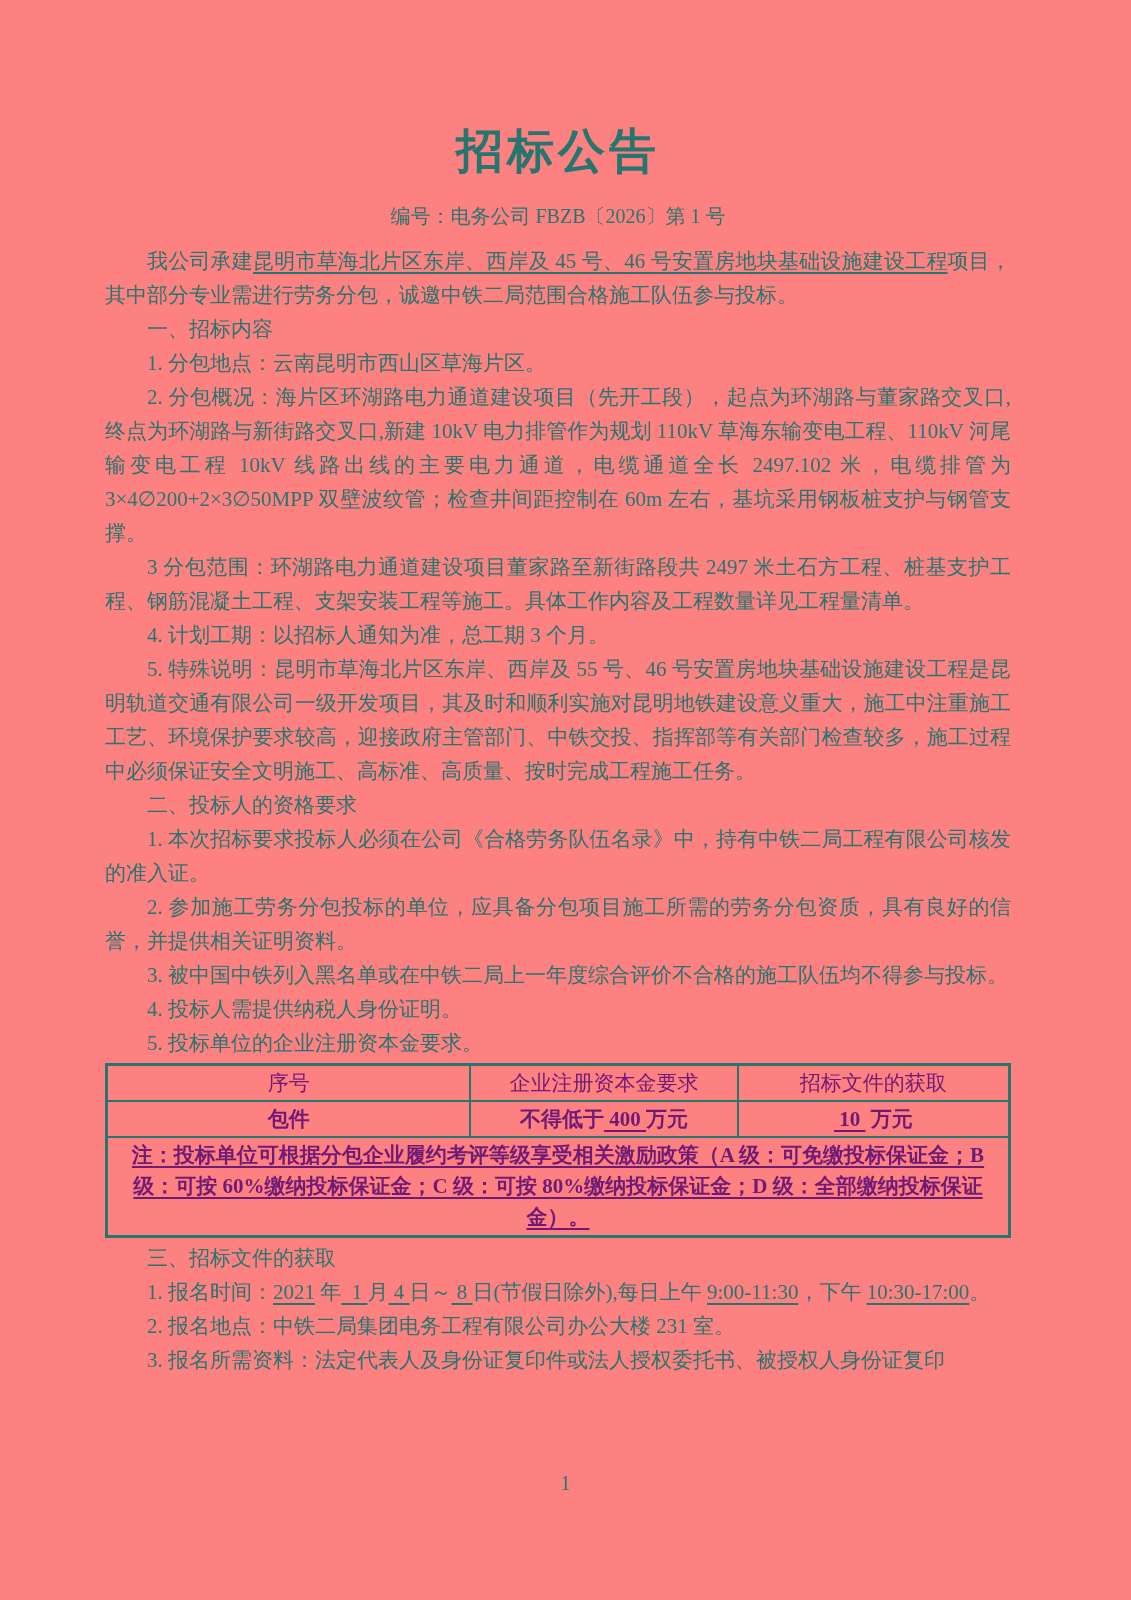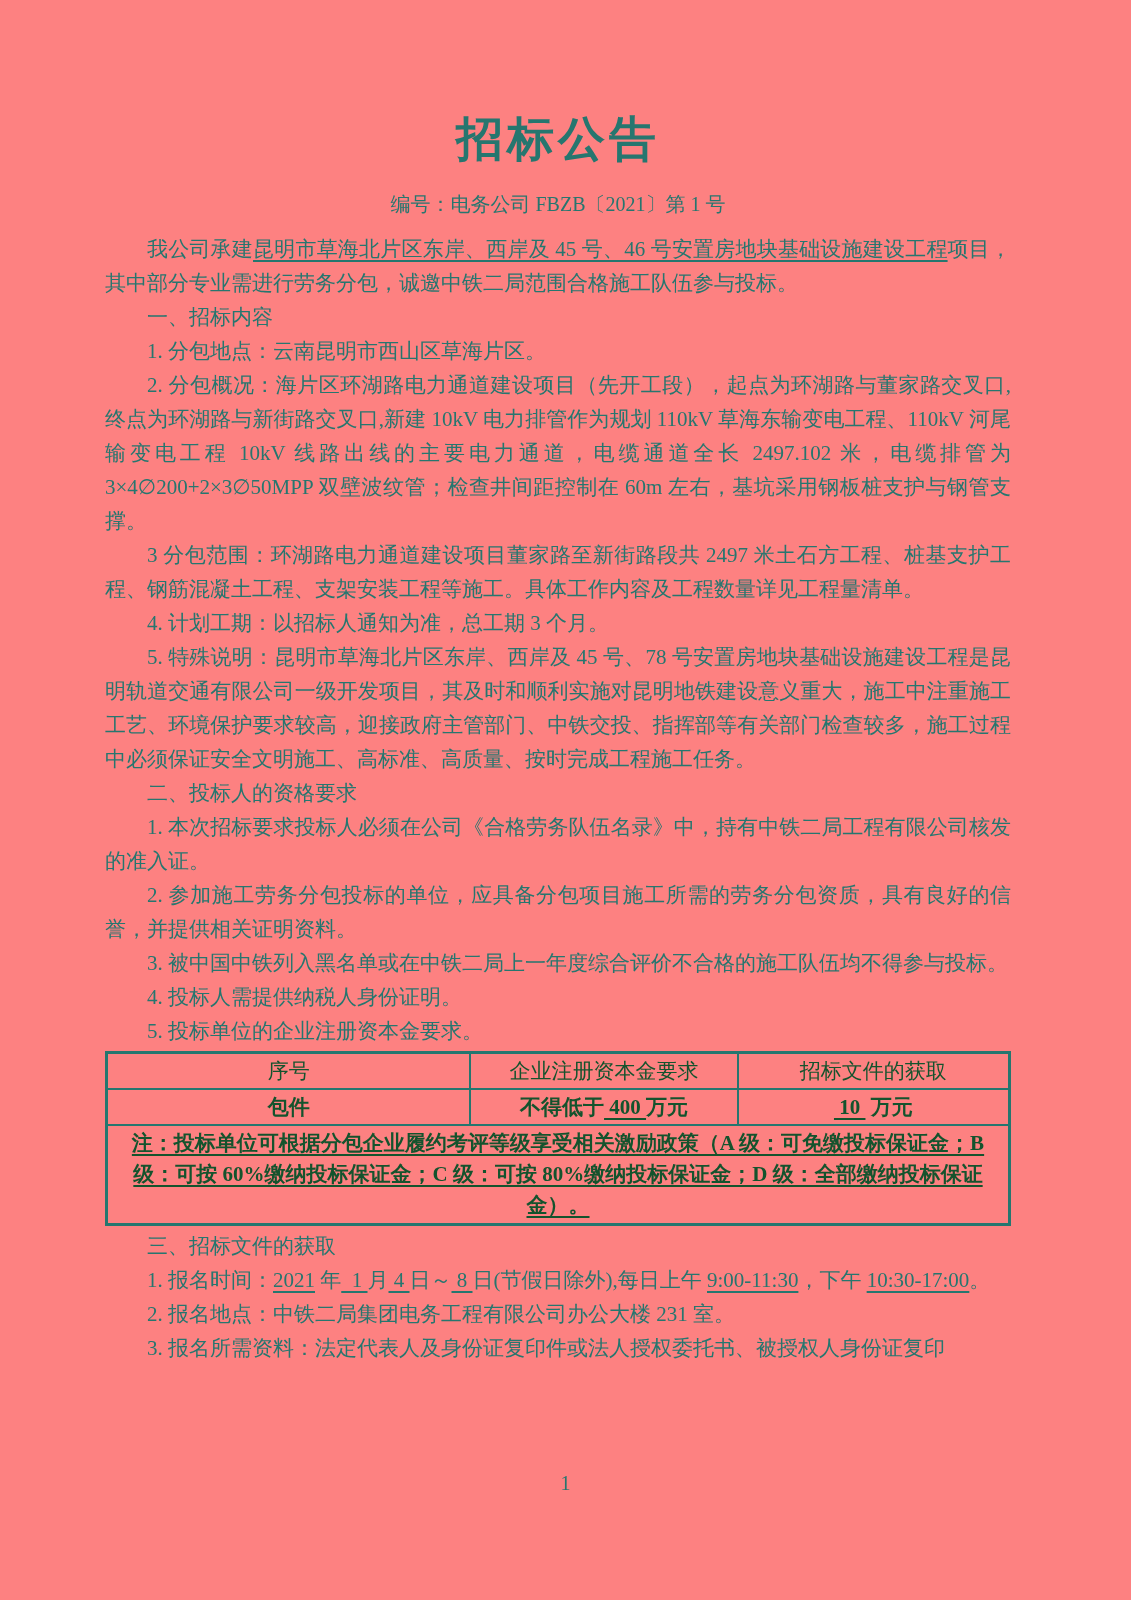--- a/index.html
+++ b/index.html
@@ -8,21 +8,21 @@
     width:1131px; height:1600px;
     background:#fd8181;
     color:#26766f;
     font-family:"Liberation Serif","DejaVu Serif",serif;
     overflow:hidden;
   }
   .content {
     position:absolute; left:105px; top:108px; width:906px;
   }
   .title {
-    margin:0 0 20px 0;
+    margin:12px 0 20px 0;
     font-size:47px; font-weight:bold;
     text-align:center; letter-spacing:4px;
   }
   .docnum {
     margin:0 0 14px 0;
     font-size:20px; text-align:center;
   }
   p.body {
     margin:0; font-size:21px; line-height:34px;
     text-align:justify; text-indent:2em;
@@ -35,21 +35,21 @@
   }
   table.req {
     width:100%; border-collapse:collapse;
     border:3px solid #26766f;
     margin:3px 0 3px 0;
   }
   table.req th, table.req td {
     border:2px solid #26766f;
     font-size:21px; line-height:30px;
     padding:2px 8px; text-align:center;
-    font-weight:normal; color:#14532d;
+    font-weight:normal; color:#701a75;
   }
   table.req td.bold { font-weight:bold; }
   table.req td.note {
     text-align:center; font-weight:bold;
     text-decoration:underline;
     text-decoration-thickness:2px;
     text-underline-offset:4px;
     line-height:31px;
   }
   .pagenum {
@@ -58,30 +58,30 @@
   }
 </style>
 </head>
 <body>
 
 <div class="page">
   <div class="content">
 
     <h1 class="title">招标公告</h1>
 
-    <p class="docnum">编号：电务公司 FBZB〔2021〕第 1 号</p>
+    <p class="docnum">编号：电务公司 FBZB〔2026〕第 1 号</p>
 
     <p class="body"><span>我公司承建</span><span class="u">昆明市草海北片区东岸、西岸及 45 号、46 号安置房地块基础设施建设工程</span><span>项目，其中部分专业需进行劳务分包，诚邀中铁二局范围合格施工队伍参与投标。</span></p>
 
     <p class="body h">一、招标内容</p>
     <p class="body">1. 分包地点：云南昆明市西山区草海片区。</p>
     <p class="body">2. 分包概况：海片区环湖路电力通道建设项目（先开工段），起点为环湖路与董家路交叉口,终点为环湖路与新街路交叉口,新建 10kV 电力排管作为规划 110kV 草海东输变电工程、110kV 河尾输变电工程 10kV 线路出线的主要电力通道，电缆通道全长 2497.102 米，电缆排管为 3×4∅200+2×3∅50MPP 双壁波纹管；检查井间距控制在 60m 左右，基坑采用钢板桩支护与钢管支撑。</p>
     <p class="body">3 分包范围：环湖路电力通道建设项目董家路至新街路段共 2497 米土石方工程、桩基支护工程、钢筋混凝土工程、支架安装工程等施工。具体工作内容及工程数量详见工程量清单。</p>
     <p class="body">4. 计划工期：以招标人通知为准，总工期 3 个月。</p>
-    <p class="body">5. 特殊说明：昆明市草海北片区东岸、西岸及 45 号、78 号安置房地块基础设施建设工程是昆明轨道交通有限公司一级开发项目，其及时和顺利实施对昆明地铁建设意义重大，施工中注重施工工艺、环境保护要求较高，迎接政府主管部门、中铁交投、指挥部等有关部门检查较多，施工过程中必须保证安全文明施工、高标准、高质量、按时完成工程施工任务。</p>
+    <p class="body">5. 特殊说明：昆明市草海北片区东岸、西岸及 55 号、46 号安置房地块基础设施建设工程是昆明轨道交通有限公司一级开发项目，其及时和顺利实施对昆明地铁建设意义重大，施工中注重施工工艺、环境保护要求较高，迎接政府主管部门、中铁交投、指挥部等有关部门检查较多，施工过程中必须保证安全文明施工、高标准、高质量、按时完成工程施工任务。</p>
 
     <p class="body h">二、投标人的资格要求</p>
     <p class="body">1. 本次招标要求投标人必须在公司《合格劳务队伍名录》中，持有中铁二局工程有限公司核发的准入证。</p>
     <p class="body">2. 参加施工劳务分包投标的单位，应具备分包项目施工所需的劳务分包资质，具有良好的信誉，并提供相关证明资料。</p>
     <p class="body">3. 被中国中铁列入黑名单或在中铁二局上一年度综合评价不合格的施工队伍均不得参与投标。</p>
     <p class="body">4. 投标人需提供纳税人身份证明。</p>
     <p class="body">5. 投标单位的企业注册资本金要求。</p>
 
     <table class="req">
       <colgroup>

